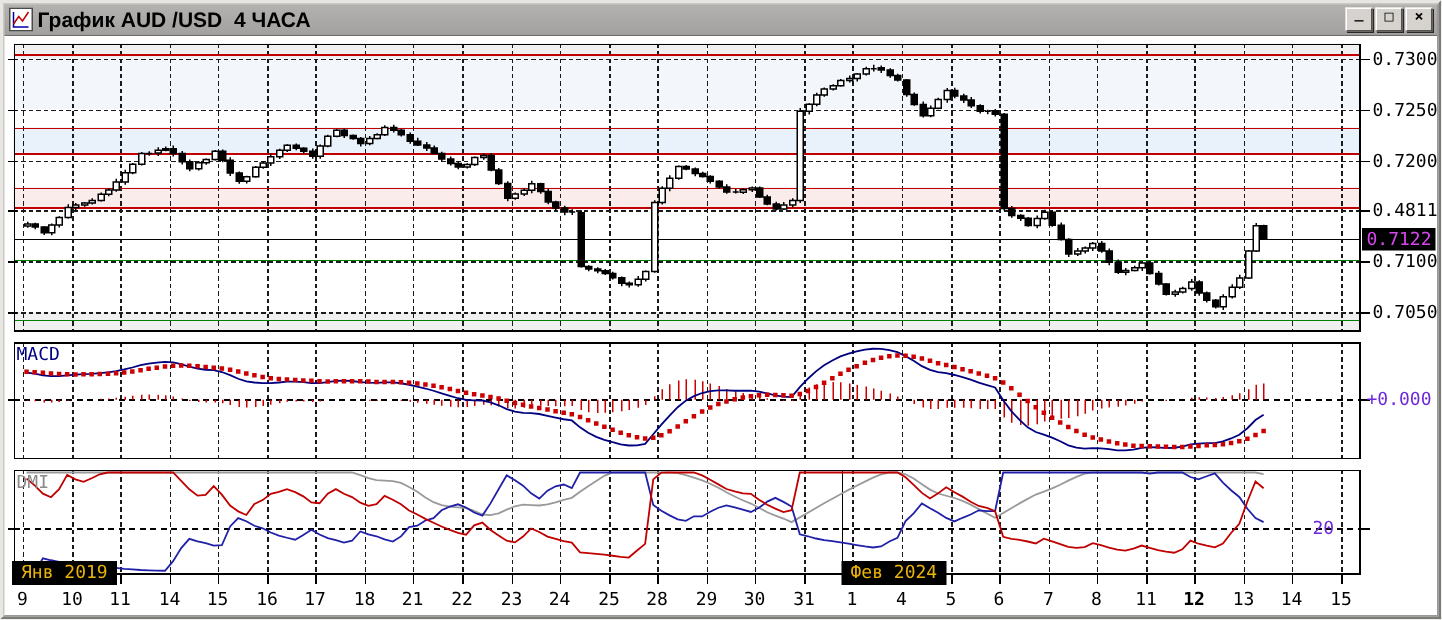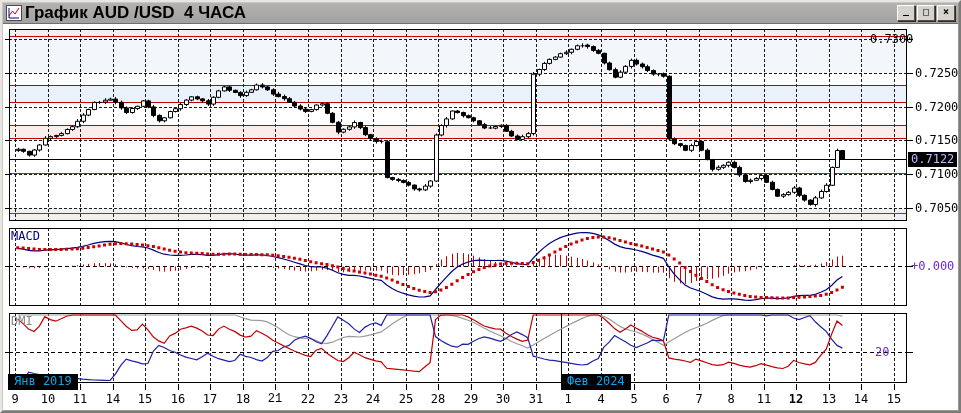--- a/index.html
+++ b/index.html
@@ -15,42 +15,42 @@
   }
   .titlebar{
     position:absolute;left:2px;top:2px;right:2px;height:21px;z-index:30;
     background:linear-gradient(#b3b1af,#999795);
     border-bottom:1px solid #6f6d6b;
     display:flex;align-items:center;
   }
   .ticon{width:16px;height:16px;margin:0 3px 0 4px;display:inline-block;}
   .ttext{
     font-family:"Liberation Sans","DejaVu Sans",sans-serif;
-    font-weight:bold;font-size:17px;color:#000;white-space:pre;
+    font-weight:bold;font-size:14px;color:#000;white-space:pre;
   }
   .tbtns{position:absolute;right:4px;top:3px;display:flex;gap:2px;}
   .tbtn{
     width:16px;height:14px;background:#d6d3ce;color:#000;
     border:1px solid;border-color:#ffffff #55524e #55524e #ffffff;
     box-shadow:1px 1px 0 #2b2a28;
     font:bold 10px "DejaVu Sans Mono",monospace;text-align:center;line-height:12px;
     cursor:default;user-select:none;
   }
   .tbtn.min{line-height:8px;}
   svg#chart-svg{position:absolute;left:0;top:0;z-index:5;}
   .lbl{position:absolute;z-index:10;font:12px "DejaVu Sans Mono",monospace;color:#6d28d9;white-space:pre;}
   .plabel{position:absolute;z-index:10;font:12px "DejaVu Sans Mono",monospace;color:#000;}
   .dlabel{position:absolute;z-index:10;font:12px "DejaVu Sans Mono",monospace;color:#000;text-align:center;width:26px;}
   .mbox{
     position:absolute;z-index:12;top:374px;height:16px;line-height:16px;
-    background:#000;color:#0ea5e9;padding:0 6px;font:12px "DejaVu Sans Mono",monospace;
+    background:#000;color:#eab308;padding:0 6px;font:12px "DejaVu Sans Mono",monospace;
   }
   .badge{
     position:absolute;z-index:12;left:908px;top:152px;height:15px;line-height:15px;
-    background:#000;color:#c4b5fd;padding:0 3px;font:12px "DejaVu Sans Mono",monospace;
+    background:#000;color:#d946ef;padding:0 3px;font:12px "DejaVu Sans Mono",monospace;
   }
 </style>
 </head>
 <body>
 
 <div class="win">
 
   <div class="titlebar" style="background: linear-gradient(rgb(181, 179, 177), rgb(163, 161, 160));">
     <span class="ticon">
       <svg width="16" height="16">
@@ -252,35 +252,35 @@
   <div class="lbl" style="left:11px;top:229px;color:#000080;">MACD</div>
   <div class="lbl" style="left:11px;top:314px;color:#8a8a8a;">DMI</div>
   <div class="lbl" style="left:911px;top:259px;">+0.000</div>
   <div class="lbl" style="left:875px;top:345px;">20</div>
 
   <div class="badge">0.7122</div>
 
   <div class="mbox" style="left:8px;">Янв 2019</div>
   <div class="mbox" style="left:561px;">Фев 2024</div>
 
-<div class="plabel" style="left: 870px; top: 32px;">0.7300</div>
+<div class="plabel" style="left: 915px; top: 32px;">0.7300</div>
     <div class="plabel" style="left: 915px; top: 66px;">0.7250</div>
     <div class="plabel" style="left: 915px; top: 100px;">0.7200</div>
-    <div class="plabel" style="left: 915px; top: 133px;">0.7150</div>
+    <div class="plabel" style="left: 915px; top: 133px;">0.4811</div>
     <div class="plabel" style="left: 915px; top: 167px;">0.7100</div>
     <div class="plabel" style="left: 915px; top: 201px;">0.7050</div>
     <div class="dlabel" style="left: 2px; top: 392px;">9</div>
     <div class="dlabel" style="left: 35px; top: 392px;">10</div>
     <div class="dlabel" style="left: 67px; top: 392px;">11</div>
     <div class="dlabel" style="left: 100px; top: 392px;">14</div>
     <div class="dlabel" style="left: 132px; top: 392px;">15</div>
     <div class="dlabel" style="left: 165px; top: 392px;">16</div>
     <div class="dlabel" style="left: 197px; top: 392px;">17</div>
     <div class="dlabel" style="left: 230px; top: 392px;">18</div>
-    <div class="dlabel" style="left: 262px; top: 392px; font-family: Liberation Mono, monospace;">21</div>
+    <div class="dlabel" style="left: 262px; top: 392px;">21</div>
     <div class="dlabel" style="left: 295px; top: 392px;">22</div>
     <div class="dlabel" style="left: 328px; top: 392px;">23</div>
     <div class="dlabel" style="left: 360px; top: 392px;">24</div>
     <div class="dlabel" style="left: 393px; top: 392px;">25</div>
     <div class="dlabel" style="left: 425px; top: 392px;">28</div>
     <div class="dlabel" style="left: 458px; top: 392px;">29</div>
     <div class="dlabel" style="left: 490px; top: 392px;">30</div>
     <div class="dlabel" style="left: 523px; top: 392px;">31</div>
     <div class="dlabel" style="left: 555px; top: 392px;">1</div>
     <div class="dlabel" style="left: 588px; top: 392px;">4</div>

